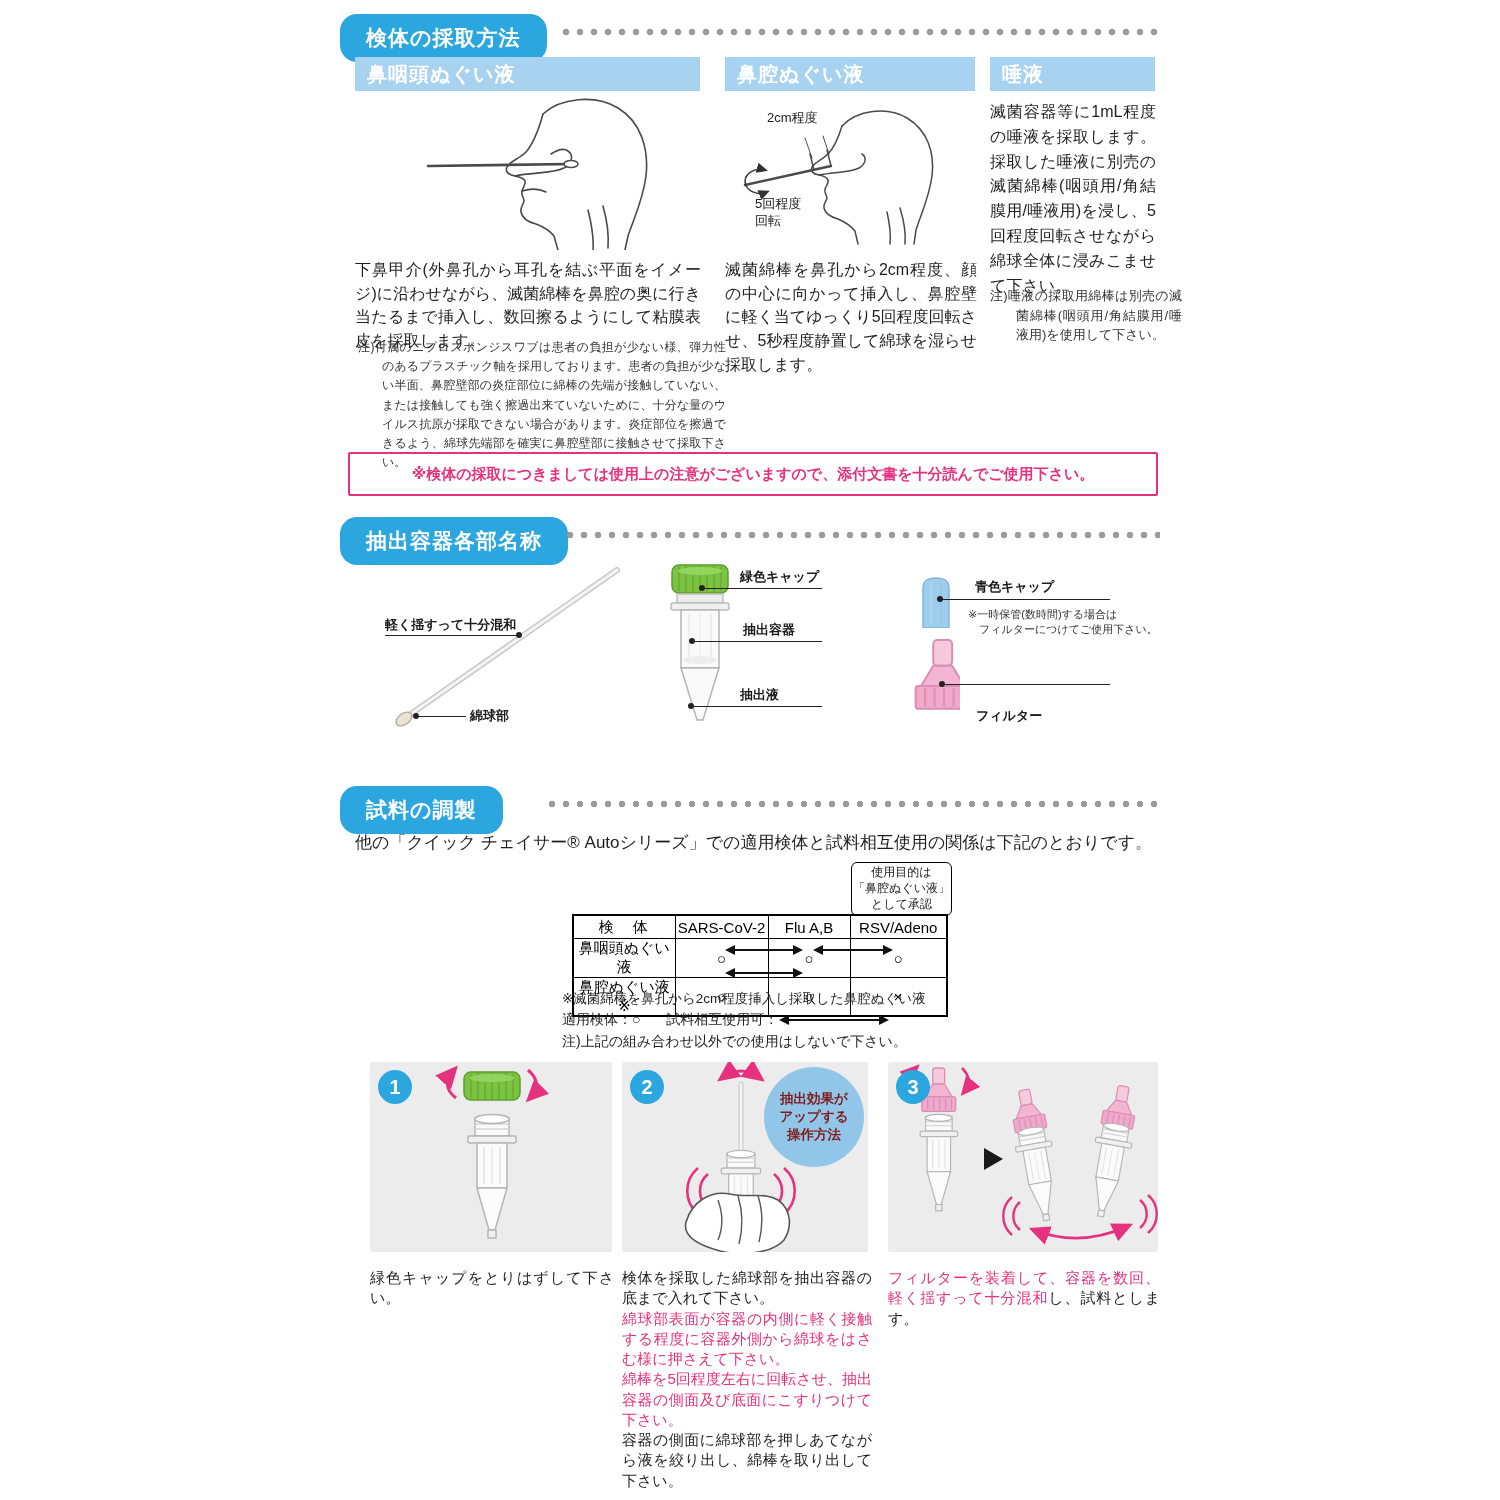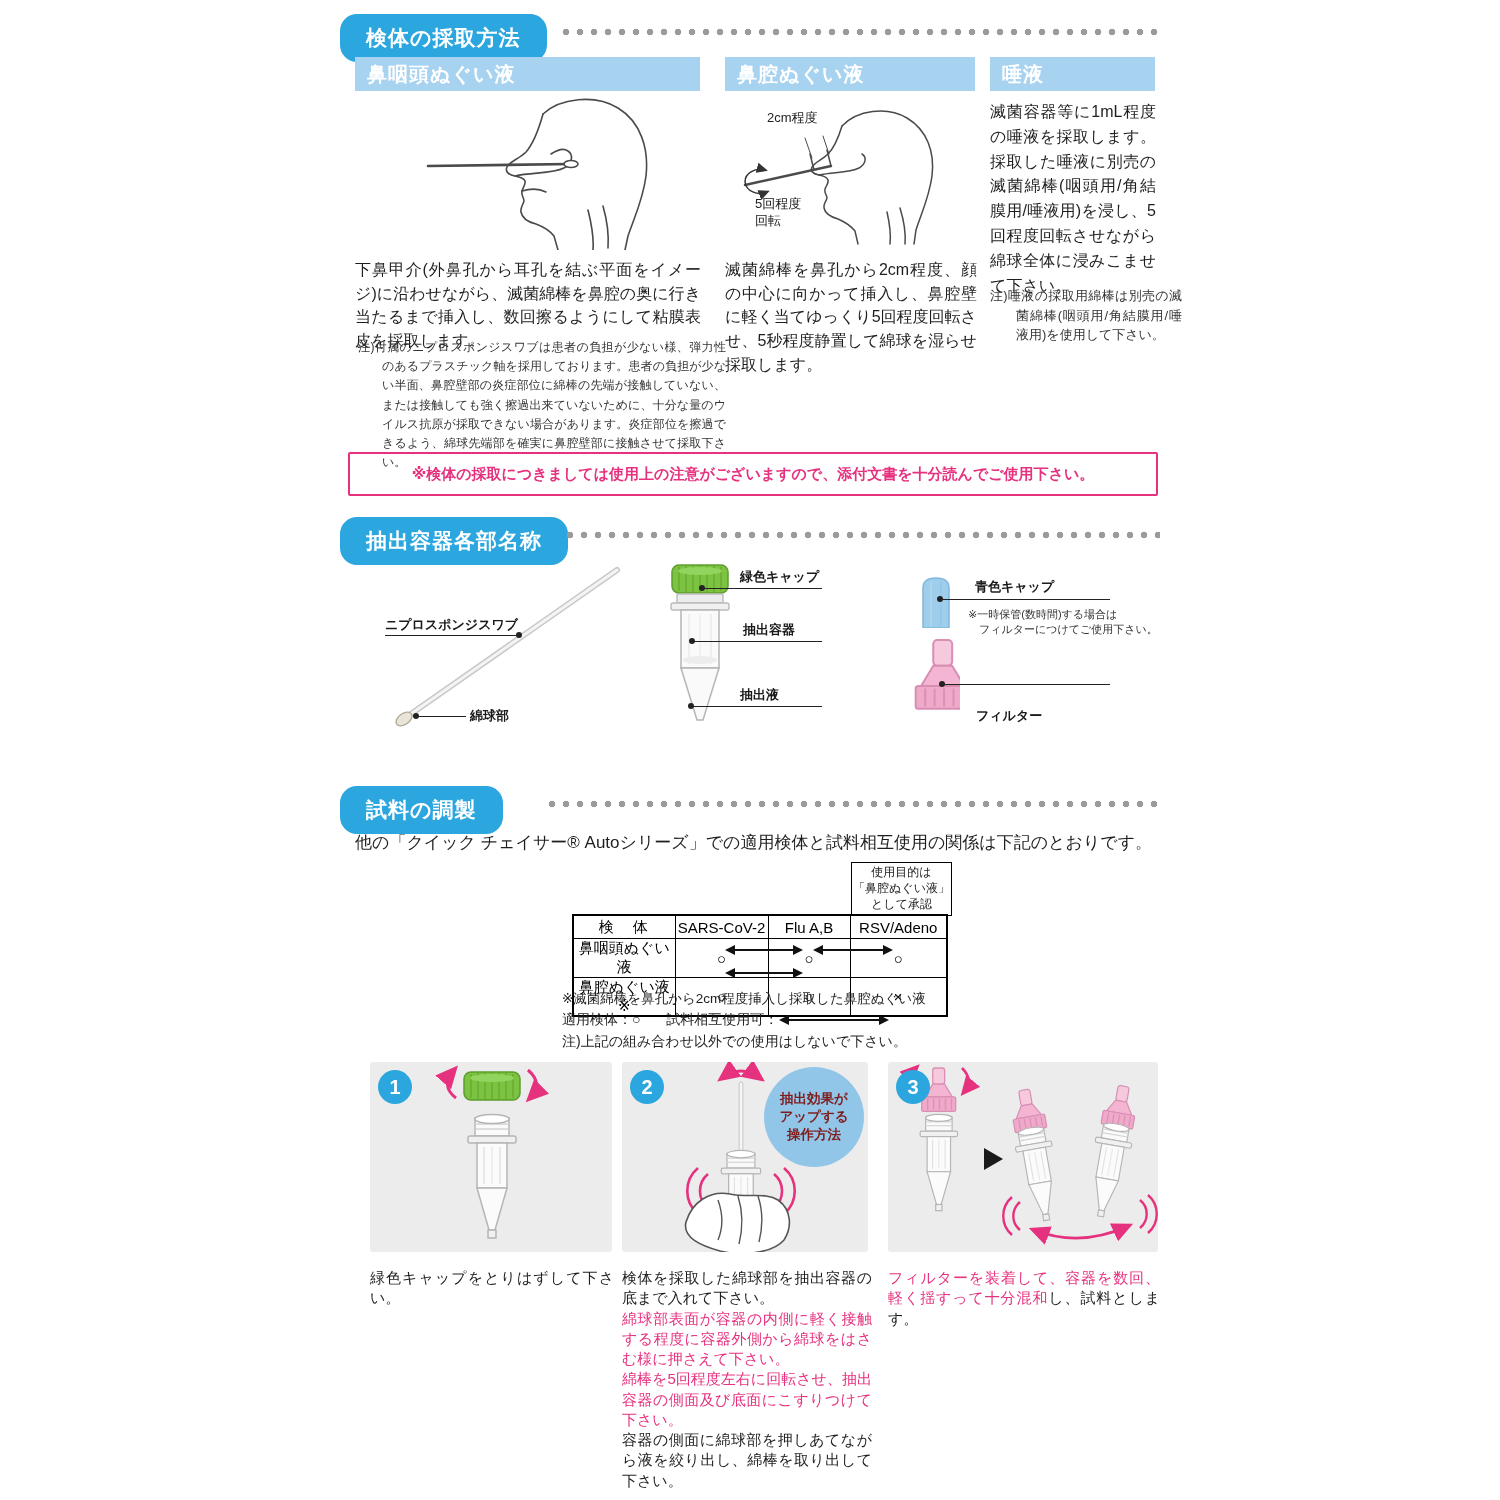--- a/index.html
+++ b/index.html
@@ -192,21 +192,21 @@
   <div class="pill" style="left:340px; top:517px;">抽出容器各部名称</div>
   <div class="dots" style="left:566px; top:531px; width:594px;"></div>
 
   <div class="abs" style="left:340px; top:558px; width:820px; height:218px;">
 
     <svg class="abs" style="left:0; top:0;" width="300" height="218" viewBox="0 0 300 218">
       <line x1="277" y1="12" x2="68" y2="158" stroke="#c9c9c9" stroke-width="6" stroke-linecap="round"></line>
       <line x1="277" y1="12" x2="68" y2="158" stroke="#f4f4f4" stroke-width="3" stroke-linecap="round"></line>
       <ellipse cx="64" cy="161" rx="9" ry="5.5" fill="#e9e4d8" stroke="#b3aa98" stroke-width="1.4" transform="rotate(-35 64 161)"></ellipse>
     </svg>
-    <span class="dlabel" style="left:45px; top:58px;">ニプロスポンジスワブ</span>
+    <span class="dlabel" style="left:45px; top:58px;">軽く揺すって十分混和</span>
     <div class="leader dot-right" style="left:45px; top:77px; width:136px;"></div>
     <span class="dlabel" style="left:130px; top:149px;">綿球部</span>
     <div class="leader dot-left" style="left:74px; top:158px; width:52px;"></div>
 
     <svg class="abs" style="left:325px; top:2px;" width="70" height="170" viewBox="0 0 70 170">
       <use href="#green-cap" x="7" y="5"></use>
       <rect x="12" y="34" width="46" height="9" fill="#ececec" stroke="#bbb" stroke-width="1.4"></rect>
       <rect x="6" y="43" width="58" height="7" rx="2" fill="#f0f0f0" stroke="#bbb" stroke-width="1.4"></rect>
       <rect x="16" y="50" width="38" height="58" fill="#fafafa" stroke="#b5b5b5" stroke-width="1.5"></rect>
       <line x1="24" y1="54" x2="24" y2="104" stroke="#e2e2e2"></line>
@@ -240,21 +240,21 @@
     <span class="dlabel" style="left:636px; top:106px;margin-top:43px;">フィルター</span>
     <div class="leader dot-left" style="left:600px; top:126px; width:170px;"></div>
   </div>
 
   <div class="pill" style="left:340px; top:786px;">試料の調製</div>
   <div class="dots" style="left:548px; top:800px; width:612px;"></div>
 
   <div class="abs" style="left:355px; top:831px; font-size:17px; color:#1e1e1e;">他の「クイック チェイサー® Autoシリーズ」での適用検体と試料相互使用の関係は下記のとおりです。</div>
 
   <div class="tablewrap" style="left:572px; top:862px; width:382px; height:122px;">
-    <div class="approval-box pre" style="left:279px; top:0; width:99px; height:52px;">使用目的は
+    <div class="approval-box pre" style="left:279px; top:0; width:99px; height:52px;border-radius:6px;">使用目的は
 「鼻腔ぬぐい液」
 として承認</div>
     <table class="spec" style="position:absolute; left:0; top:52px;">
       <colgroup>
           <col style="width:102px">
           <col style="width:93px">
           <col style="width:82px">
           <col style="width:97px">
         </colgroup>
       <tbody>

